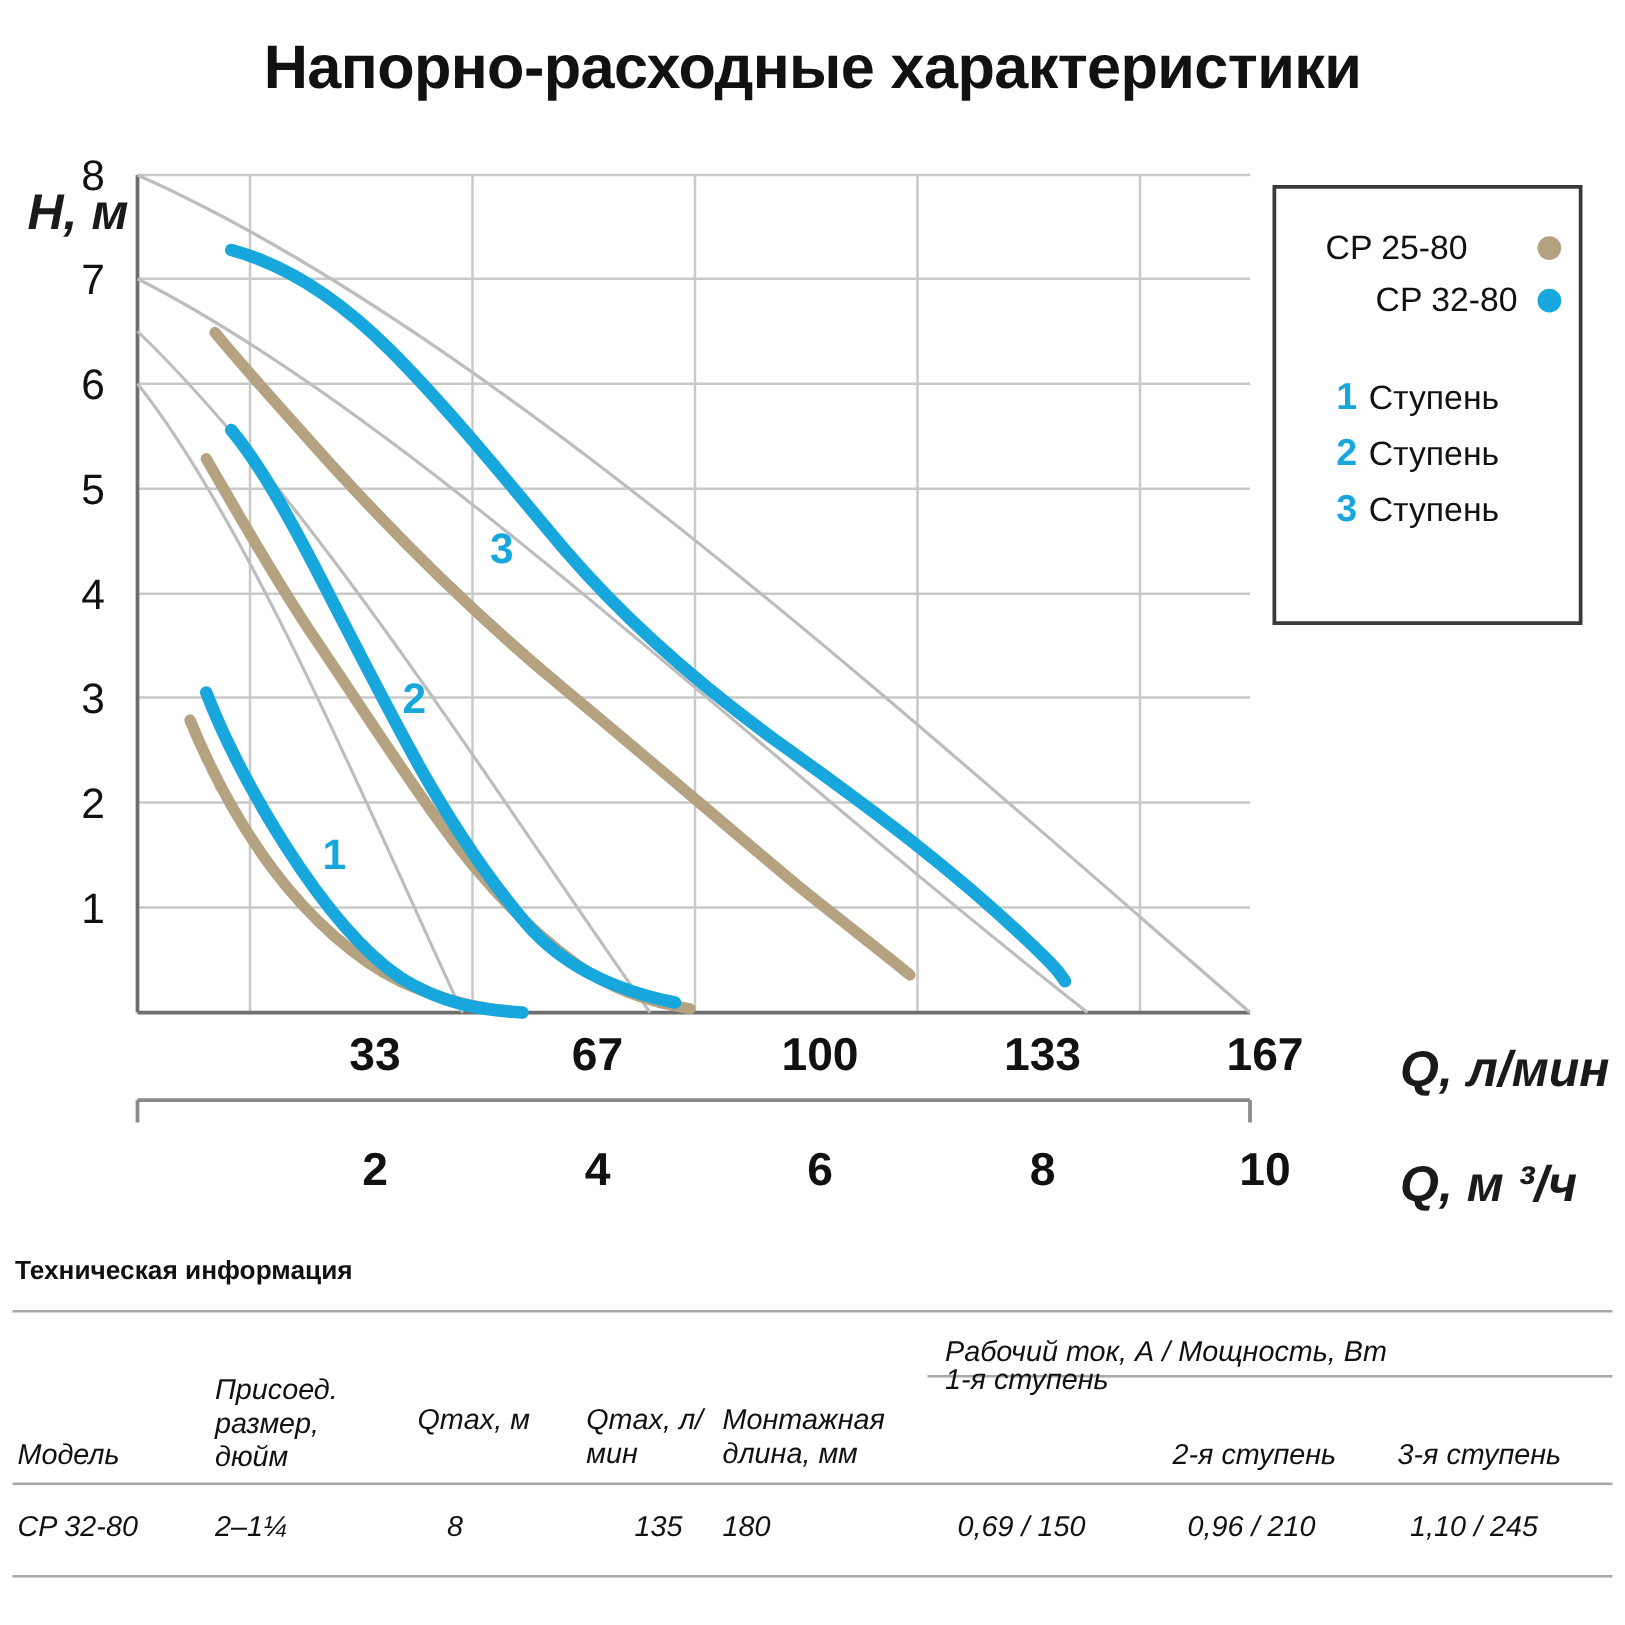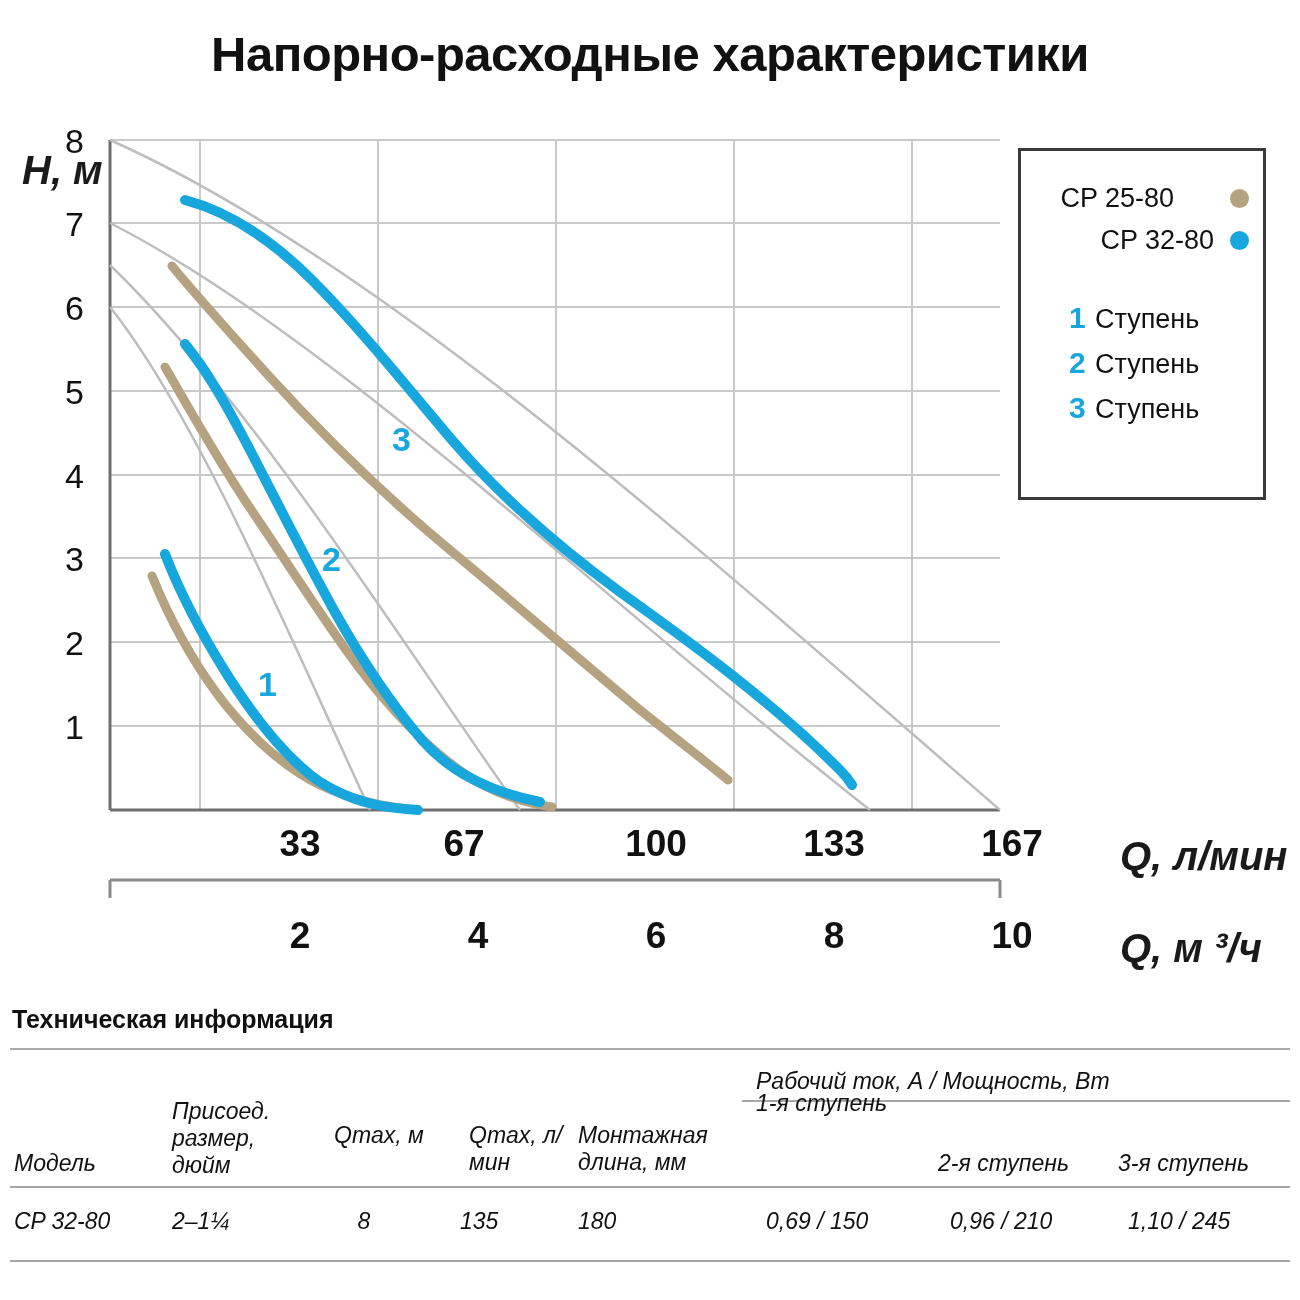--- a/index.html
+++ b/index.html
@@ -130,21 +130,21 @@
     font-size: 34px;
     font-weight: bold;
     color: #18a7dd;
   }
 
   
   .tech-title {
     position: absolute;
     left: 12px;
     top: 1005px;
-    font-size: 25px;
+    font-size: 21px;
     font-weight: bold;
     color: #111;
   }
   .hrule-top { position: absolute; left: 10px; top: 1048px; width: 1280px; height: 2px; background: #a8a8a8; }
   .hrule-mid { position: absolute; left: 10px; top: 1186px; width: 1280px; height: 2px; background: #a8a8a8; }
   .hrule-bot { position: absolute; left: 10px; top: 1260px; width: 1280px; height: 2px; background: #a8a8a8; }
   .hrule-sub { position: absolute; left: 742px; top: 1100px; width: 548px; height: 2px; background: #a8a8a8; }
 
   .thead-cell {
     position: absolute;
@@ -221,21 +221,21 @@
   <div class="tick-y" style="left:42px; top:2px;">8</div>
   <div class="tick-y" style="left:42px; top:85px;">7</div>
   <div class="tick-y" style="left:42px; top:169px;">6</div>
   <div class="tick-y" style="left:42px; top:253px;">5</div>
   <div class="tick-y" style="left:42px; top:337px;">4</div>
   <div class="tick-y" style="left:42px; top:420px;">3</div>
   <div class="tick-y" style="left:42px; top:504px;">2</div>
   <div class="tick-y" style="left:42px; top:588px;">1</div>
 
   <div class="tick-x" style="left:240px; top:703px; width:120px;">33</div>
-  <div class="tick-x" style="left:404px; top:703px; width:120px;">67</div>
+  <div class="tick-x" style="left:418px; top:703px; width:120px;">67</div>
   <div class="tick-x" style="left:596px; top:703px; width:120px;">100</div>
   <div class="tick-x" style="left:774px; top:703px; width:120px;">133</div>
   <div class="tick-x" style="left:952px; top:703px; width:120px;">167</div>
 
   <div class="tick-x" style="left:240px; top:795px; width:120px;">2</div>
   <div class="tick-x" style="left:418px; top:795px; width:120px;">4</div>
   <div class="tick-x" style="left:596px; top:795px; width:120px;">6</div>
   <div class="tick-x" style="left:774px; top:795px; width:120px;">8</div>
   <div class="tick-x" style="left:952px; top:795px; width:120px;">10</div>
 
@@ -286,17 +286,17 @@
 <div class="thead-cell" style="left:334px; top:1122px; width:110px;">Qmax, м</div>
 <div class="thead-cell" style="left:456px; top:1122px; width:110px;margin-left:13px;">Qmax, л/мин</div>
 <div class="thead-cell" style="left:578px; top:1122px; width:165px;">Монтажная длина, мм</div>
 <div class="thead-cell" style="left:756px; top:1090px; width:180px;">1-я ступень</div>
 <div class="thead-cell" style="left:938px; top:1150px; width:180px;">2-я ступень</div>
 <div class="thead-cell" style="left:1118px;top:1150px; width:180px;">3-я ступень</div>
 
 <div class="tbody-cell" style="left:14px;  top:1208px;">CP 32-80</div>
 <div class="tbody-cell" style="left:172px; top:1208px;">2–1¼</div>
 <div class="tbody-cell" style="left:334px; top:1208px; width:60px; text-align:center;">8</div>
-<div class="tbody-cell" style="left:460px; top:1208px; width:70px; text-align:left;">135</div>
+<div class="tbody-cell" style="left:476px; top:1208px; width:70px; text-align:right;">135</div>
 <div class="tbody-cell" style="left:578px; top:1208px; width:70px; text-align:left;">180</div>
 <div class="tbody-cell" style="left:766px; top:1208px;">0,69 / 150</div>
 <div class="tbody-cell" style="left:950px; top:1208px;">0,96 / 210</div>
 <div class="tbody-cell" style="left:1128px;top:1208px;">1,10 / 245</div>
 
 </body></html>

